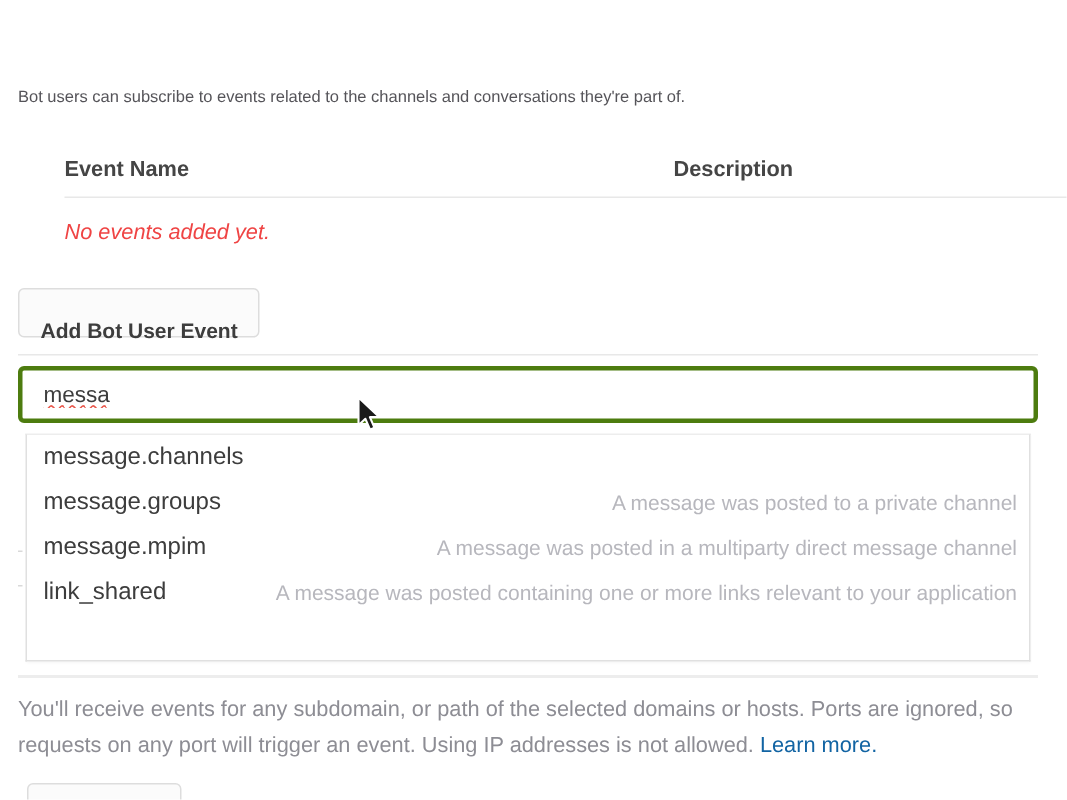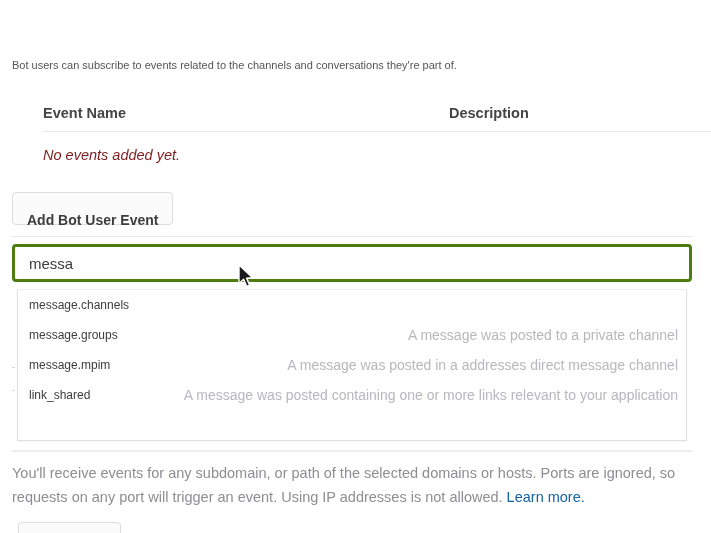--- a/index.html
+++ b/index.html
@@ -76,21 +76,21 @@
     width: 680px;
     height: 1px;
     background: #e8e8e8;
   }
   .empty-row {
     position: absolute;
     left: 0;
     top: 42px;
     font-size: 14.5px;
     font-style: italic;
-    color: #7f1d1d;
+    color: #ef4444;
     line-height: 20px;
     white-space: nowrap;
   }
 
   
   .btn-add-event {
     position: absolute;
     left: 12px;
     top: 192px;
     height: 33px;
@@ -174,21 +174,21 @@
     position: relative;
     height: 30px;
     padding: 0 12px 0 11px;
     box-sizing: border-box;
     cursor: pointer;
   }
   .sugg-name {
     position: absolute;
     left: 11px;
     top: 6px;
-    font-size: 12px;
+    font-size: 16px;
     color: #3d3d3d;
     line-height: 18px;
     white-space: nowrap;
   }
   .sugg-desc {
     position: absolute;
     right: 8px;
     top: 6px;
     font-size: 14px;
     color: #b7b7bd;
@@ -273,21 +273,21 @@
   <div class="suggestions">
     <div class="suggestion">
       <span class="sugg-name">message.channels</span>
     </div>
     <div class="suggestion">
       <span class="sugg-name">message.groups</span>
       <span class="sugg-desc">A message was posted to a private channel</span>
     </div>
     <div class="suggestion">
       <span class="sugg-name">message.mpim</span>
-      <span class="sugg-desc">A message was posted in a addresses direct message channel</span>
+      <span class="sugg-desc">A message was posted in a multiparty direct message channel</span>
     </div>
     <div class="suggestion">
       <span class="sugg-name">link_shared</span>
       <span class="sugg-desc">A message was posted containing one or more links relevant to your application</span>
     </div>
   </div>
 
   <div class="footer-divider"></div>
   <div class="footer-note"><span>You'll receive events for any subdomain, or path of the selected domains or hosts. Ports are ignored, so requests on any port will trigger an event. Using IP addresses is not allowed. </span><a href="#">Learn more.</a></div>
 

